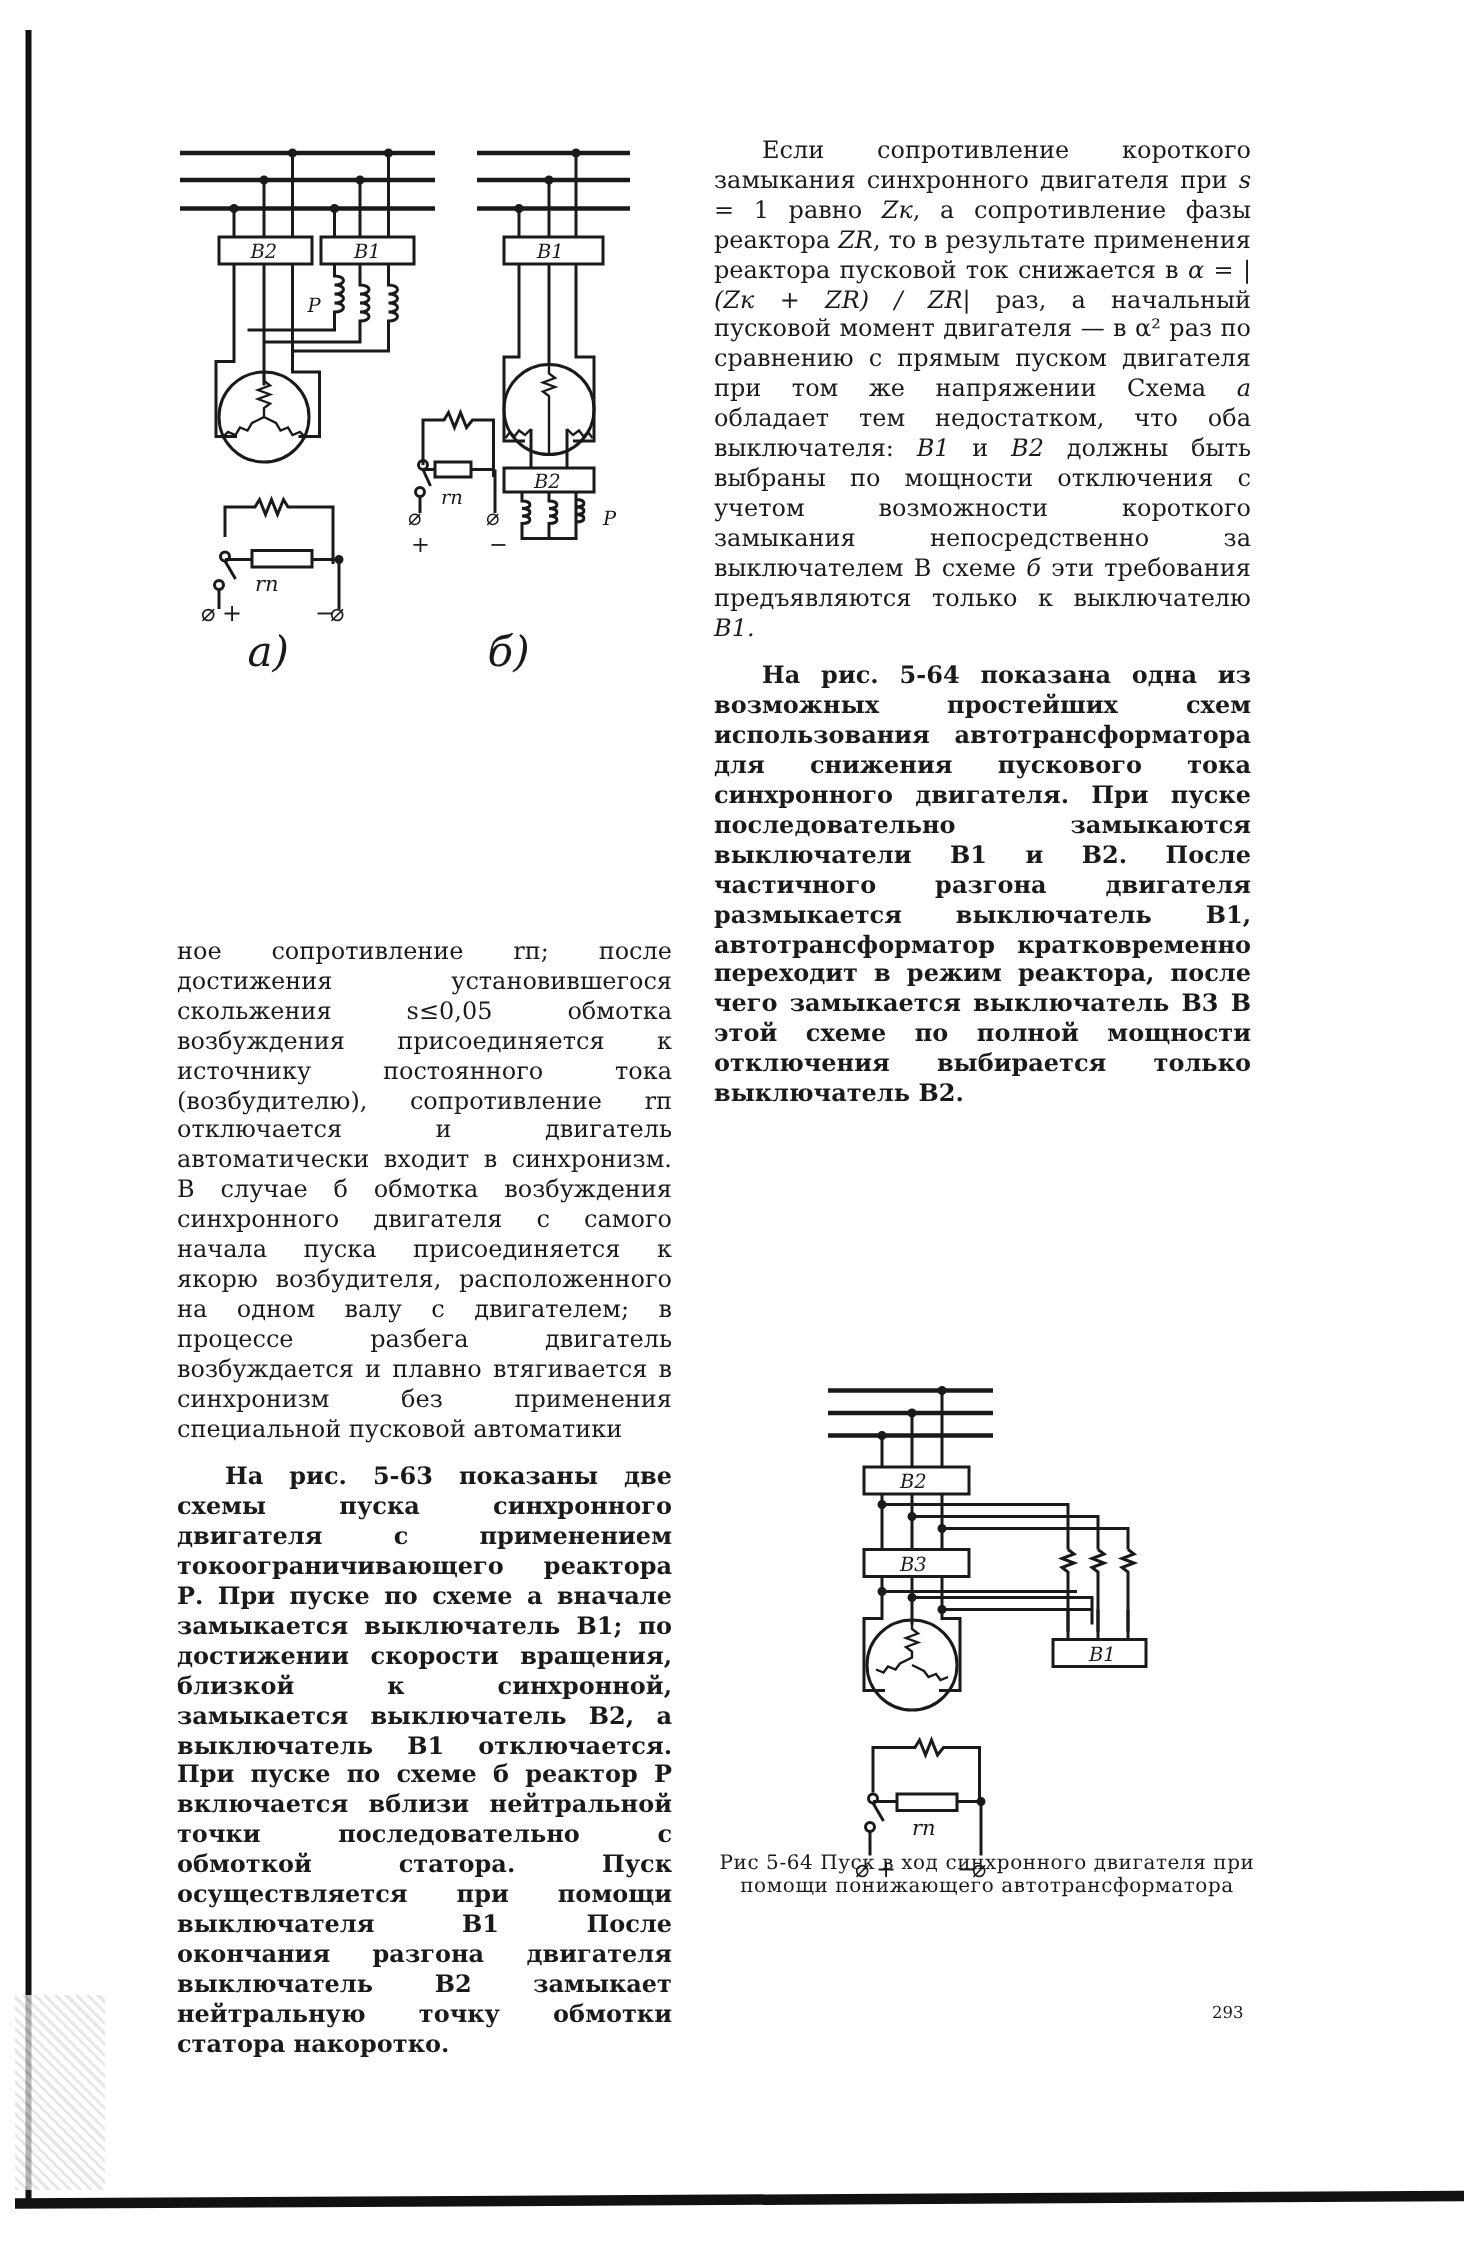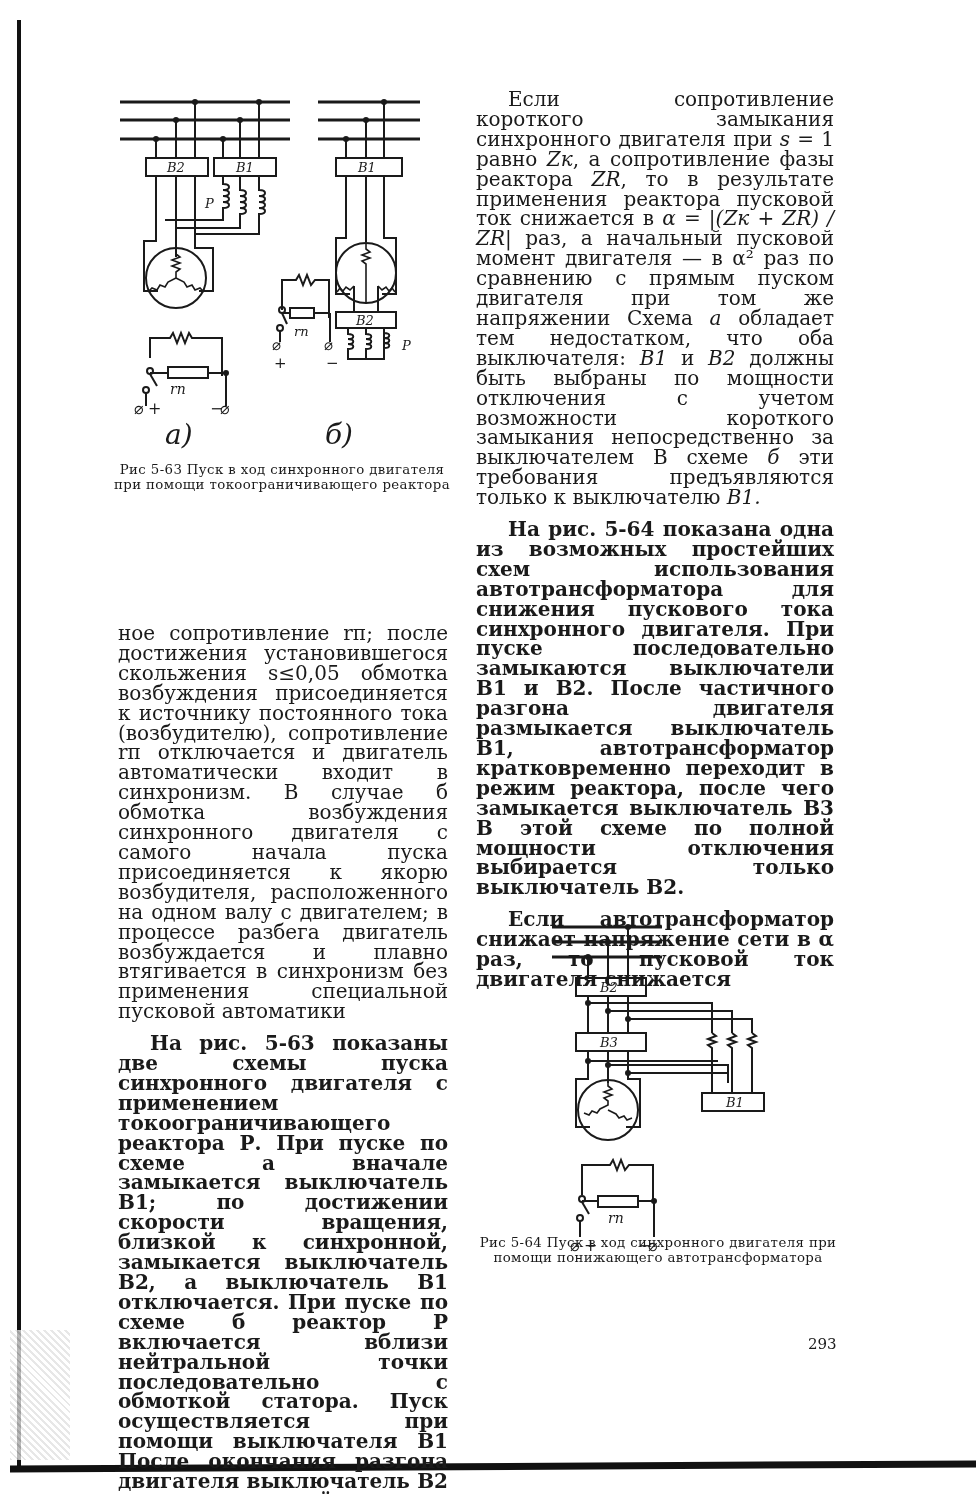--- a/index.html
+++ b/index.html
@@ -4,39 +4,39 @@
 <style>
   html, body { margin: 0; padding: 0; background: #ffffff; }
   body { width: 976px; height: 1494px; position: relative; overflow: hidden;
          font-family: "DejaVu Serif", "Liberation Serif", serif; color: #1a1a1a; }
   .edge-left { position: absolute; left: 17px; top: 20px; width: 4px; height: 1448px; background: #111; }
   .edge-bottom { position: absolute; left: 10px; top: 1463px; width: 966px; height: 7px; background: #111;
                  transform: skewY(-0.3deg); }
   .noise { position: absolute; left: 10px; top: 1330px; width: 60px; height: 130px;
            background: repeating-linear-gradient(45deg, #ddd 0 2px, #fff 2px 5px); opacity: .7; }
 
-  .col { position: absolute; font-size: 20px; line-height: 19.9px; text-align: justify; }
+  .col { position: absolute; font-size: 16px; line-height: 19.9px; text-align: justify; }
   .col-left { left: 118px; width: 330px; top: 624px; }
   .col-right { left: 476px; width: 358px; top: 90px; }
   .col p { margin: 0; }
   .col p.ind { text-indent: 32px; }
   .col p + p { margin-top: 12px; font-weight: bold; }
   i.v { font-style: italic; }
 
   .fig { position: absolute; }
   .fig svg { display: block; }
   .fig63 { left: 110px; top: 88px; width: 350px; height: 365px; }
   .fig64 { left: 540px; top: 915px; width: 230px; height: 345px; }
 
   .cap { position: absolute; text-align: center; font-size: 13.3px; line-height: 14.5px; letter-spacing: .4px; }
   .cap63 { left: 112px; top: 463px; width: 340px; }
   .cap63 .sub { font-size: 11px; line-height: 11.5px; text-align: justify; text-align-last: center; margin-top: 5px; }
   .cap64 { left: 478px; top: 1236px; width: 360px; }
 
-  .pagenum { position: absolute; left: 808px; top: 1335px; font-size: 15px; }
+  .pagenum { position: absolute; left: 808px; top: 1335px; font-size: 11px; }
   .figlabel { position: absolute; font-family: "DejaVu Serif", serif; font-style: italic; font-size: 28px; }
   .la { left: 165px; top: 418px; }
   .lb { left: 325px; top: 418px; }
 </style>
 </head>
 <body>
 
 <div class="edge-left"></div>
 <div class="edge-bottom"></div>
 <div class="noise"></div>
@@ -134,32 +134,30 @@
     <text x="162" y="262" font-size="15" fill="#1a1a1a" stroke="none">⌀</text>
     <text x="214" y="262" font-size="15" fill="#1a1a1a" stroke="none">⌀</text>
     <text x="164" y="280" font-size="15" fill="#1a1a1a" stroke="none">+</text>
     <text x="216" y="280" font-size="15" fill="#1a1a1a" stroke="none">−</text>
   </svg>
 </div>
 <div class="figlabel la">а)</div>
 <div class="figlabel lb">б)</div>
 
 <div class="cap cap63">
-  <div>Рис 5-63 Пуск в ход синхронного двигателя при помощи токоограничивающего реактора</div>
 </div>
 
 <div class="col col-left">
   <p>ное сопротивление rп; после достижения установившегося скольжения s≤0,05 обмотка возбуждения присоединяется к источнику постоянного тока (возбудителю), сопротивление rп отключается и двигатель автоматически входит в синхронизм. В случае б обмотка возбуждения синхронного двигателя с самого начала пуска присоединяется к якорю возбудителя, расположенного на одном валу с двигателем; в процессе разбега двигатель возбуждается и плавно втягивается в синхронизм без применения специальной пусковой автоматики</p>
   <p class="ind">На рис. 5-63 показаны две схемы пуска синхронного двигателя с применением токоограничивающего реактора Р. При пуске по схеме а вначале замыкается выключатель В1; по достижении скорости вращения, близкой к синхронной, замыкается выключатель В2, а выключатель В1 отключается. При пуске по схеме б реактор Р включается вблизи нейтральной точки последовательно с обмоткой статора. Пуск осуществляется при помощи выключателя В1 После окончания разгона двигателя выключатель В2 замыкает нейтральную точку обмотки статора накоротко.</p>
 </div>
 
 <div class="col col-right">
   <p class="ind"><span>Если сопротивление короткого замыкания синхронного двигателя при </span><i class="v">s</i><span> = 1 равно </span><i class="v">Zк</i><span>, а сопротивление фазы реактора </span><i class="v">ZR</i><span>, то в результате применения реактора пусковой ток снижается в </span><i class="v">α = |(Zк + ZR) / ZR|</i><span> раз, а начальный пусковой момент двигателя — в α² раз по сравнению с прямым пуском двигателя при том же напряжении Схема </span><i class="v">а</i><span> обладает тем недостатком, что оба выключателя: </span><i class="v">В1</i><span> и </span><i class="v">В2</i><span> должны быть выбраны по мощности отключения с учетом возможности короткого замыкания непосредственно за выключателем В схеме </span><i class="v">б</i><span> эти требования предъявляются только к выключателю </span><i class="v">В1.</i></p>
   <p class="ind">На рис. 5-64 показана одна из возможных простейших схем использования автотрансформатора для снижения пускового тока синхронного двигателя. При пуске последовательно замыкаются выключатели В1 и В2. После частичного разгона двигателя размыкается выключатель В1, автотрансформатор кратковременно переходит в режим реактора, после чего замыкается выключатель В3 В этой схеме по полной мощности отключения выбирается только выключатель В2.</p>
-  <p class="ind">Если автотрансформатор снижает напряжение сети в α раз, то пусковой ток двигателя снижается</p>
 </div>
 
 <div class="fig fig64">
   <svg width="230" height="345" viewBox="0 0 230 345" fill="none" stroke="#1a1a1a" stroke-width="2">
     <line x1="12" y1="12" x2="122" y2="12" stroke-width="3"></line>
     <line x1="12" y1="27" x2="122" y2="27" stroke-width="3"></line>
     <line x1="12" y1="42" x2="122" y2="42" stroke-width="3"></line>
     <rect x="36" y="63" width="70" height="18"></rect>
     <text x="60" y="77" font-size="13" font-style="italic" fill="#1a1a1a" stroke="none">В2</text>
     <line x1="48" y1="42" x2="48" y2="63"></line>

